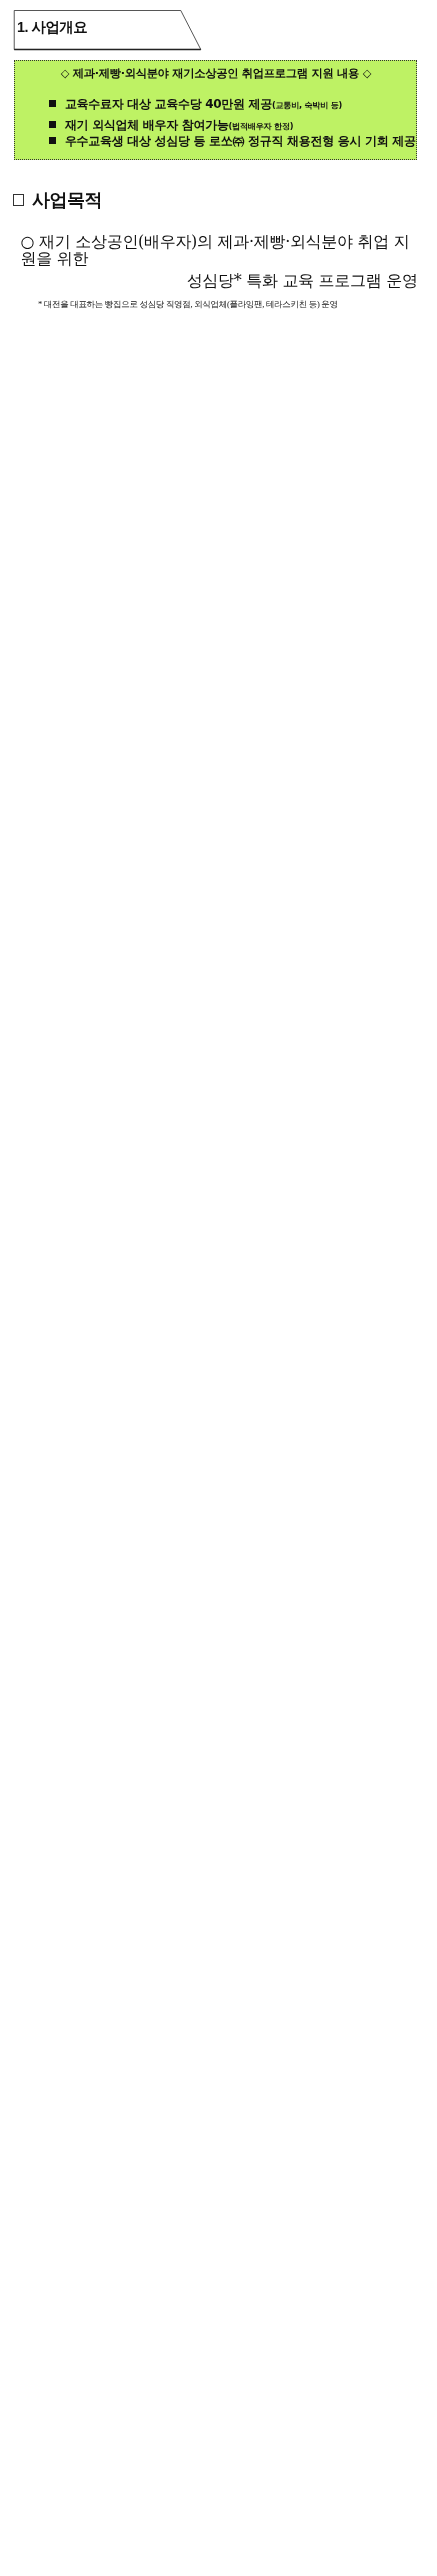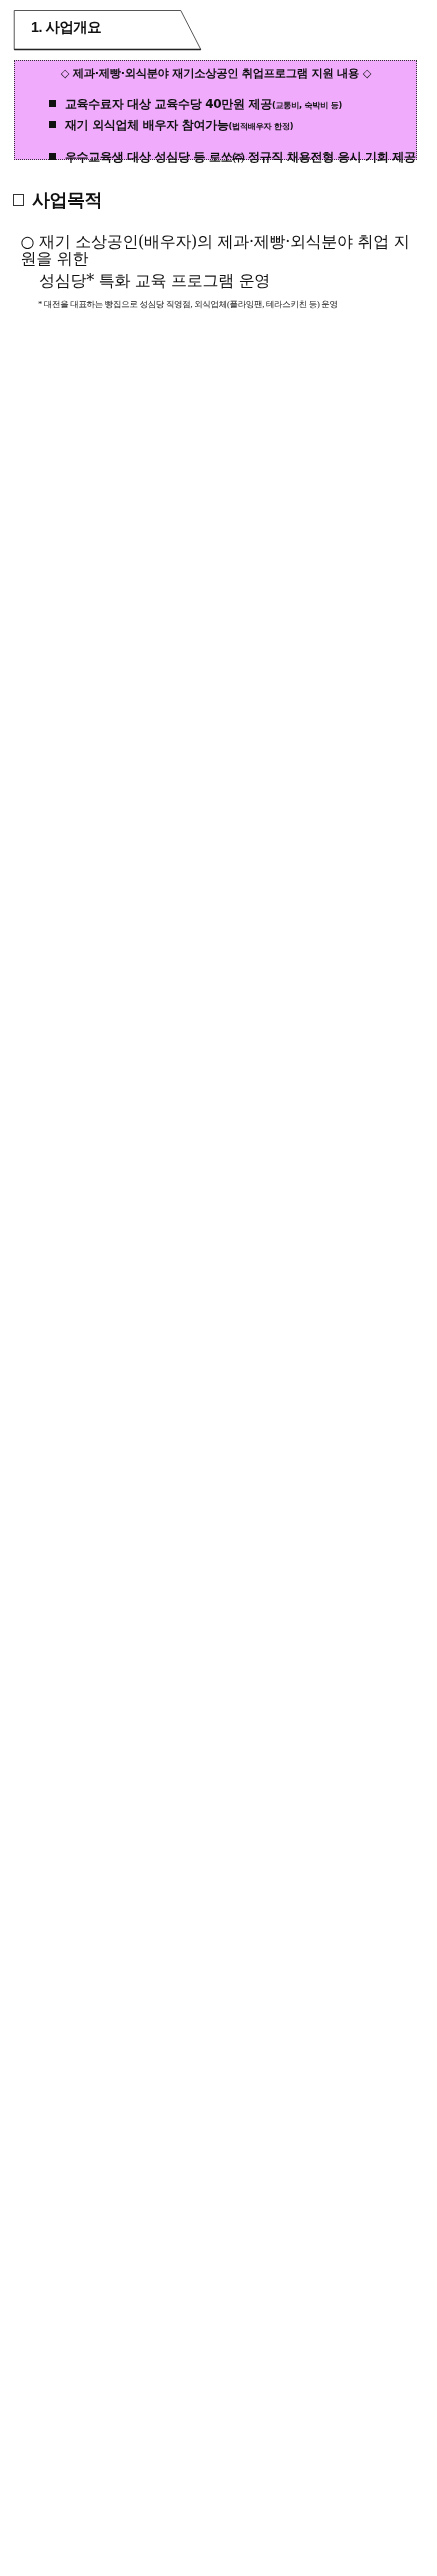--- a/index.html
+++ b/index.html
@@ -11,49 +11,49 @@
     color: #111;
     position: relative;
     overflow: hidden;
   }
   
   .banner {
     position: absolute; left: 13px; width: 189px; height: 40px;
   }
   .banner svg { position: absolute; left: 0; top: 0; }
   .banner .btxt {
-    position: absolute; left: 18px; top: 8.2px;
+    position: absolute; left: 4px; top: 8.2px;
     font-size: 14.4px; font-weight: bold; letter-spacing: -0.5px;
     font-family: "Liberation Sans", "DejaVu Sans", sans-serif;
   }
   
   .subh {
     position: absolute; left: 13.4px;
     font-size: 18px; font-weight: bold; letter-spacing: -0.5px;
     display: flex; align-items: center;
   }
   .subh .sq {
     display: inline-block; width: 10.3px; height: 11.3px;
     border: 0.8px solid #333; margin-right: 8.2px; background: #fff;
   }
   .para {
     position: absolute; left: 20.6px; width: 397px;
     font-size: 16px; line-height: 17px; letter-spacing: -0.3px;
     font-family: "DejaVu Serif", "Liberation Serif", serif;
   }
   .para .bul { display: inline-block; width: 18.5px; }
-  .para .ind { padding-left: 18.5px; }
+  .para .ind { padding-left: 18.5px; text-align: right; }
   .note {
     position: absolute; font-size: 8.5px; line-height: 13px;
     letter-spacing: -0.3px; font-family: Liberation Serif, serif;
   }
   
   .summary {
     position: absolute; left: 14.4px; top: 60px; width: 403px; height: 100px;
-    background: #f0abfc; border: 1px dotted #333;
+    background: #bef264; border: 1px dotted #333;
   }
   .summary .stitle {
     position: absolute; left: 0; right: 0; top: 5.2px; text-align: center;
     font-size: 11.3px; font-weight: bold; letter-spacing: -0.3px;
   }
   .summary .sitem {
     position: absolute; left: 34px; font-size: 12px; font-weight: bold; letter-spacing: -0.3px;
   }
   .summary .sitem .sm { font-size: 8.2px; font-weight: bold; margin-top: 36px; }
   .summary .sitem .blk { display:inline-block; width: 6.2px; height: 6.2px; background:#111; margin-right: 9.3px; vertical-align: middle; position: relative; top: -1px;}
@@ -66,21 +66,21 @@
     <polygon points="1,1 326,1 365,77 1,77" fill="#fff" stroke="#222" stroke-width="1.5"></polygon>
     <line x1="1" y1="77" x2="365" y2="77" stroke="#222" stroke-width="3"></line>
   </svg>
   <span class="btxt">1.  사업개요</span>
 </div>
 
 <div class="summary">
   <div class="stitle">◇ 제과·제빵·외식분야 재기소상공인 취업프로그램 지원 내용 ◇</div>
   <div class="sitem" style="top:35px;"><span class="blk"></span><span>교육수료자 대상 교육수당 40만원 제공</span><span class="sm">(교통비, 숙박비 등)</span></div>
   <div class="sitem" style="top:56px;"><span class="blk"></span><span>재기 외식업체 배우자 참여가능</span><span class="sm">(법적배우자 한정)</span></div>
-  <div class="sitem" style="top:88px;"><span class="blk"></span><span>우수교육생 대상 성심당 등 로쏘㈜ 정규직 채용전형 응시 기회 제공</span></div>
+  <div class="sitem" style="top:72px;"><span class="blk"></span><span>우수교육생 대상 성심당 등 로쏘㈜ 정규직 채용전형 응시 기회 제공</span></div>
 </div>
 
 <div class="subh" style="top:188px;">
     <span class="sq"></span>
     <span>사업목적</span>
   </div>
 <div class="para" style="top:233px;">
   <div><span class="bul">○</span><span>재기 소상공인(배우자)의 제과·제빵·외식분야 취업 지원을 위한</span></div>
   <div class="ind" style="margin-top:5.2px;">성심당* 특화 교육 프로그램 운영</div>
 </div>

